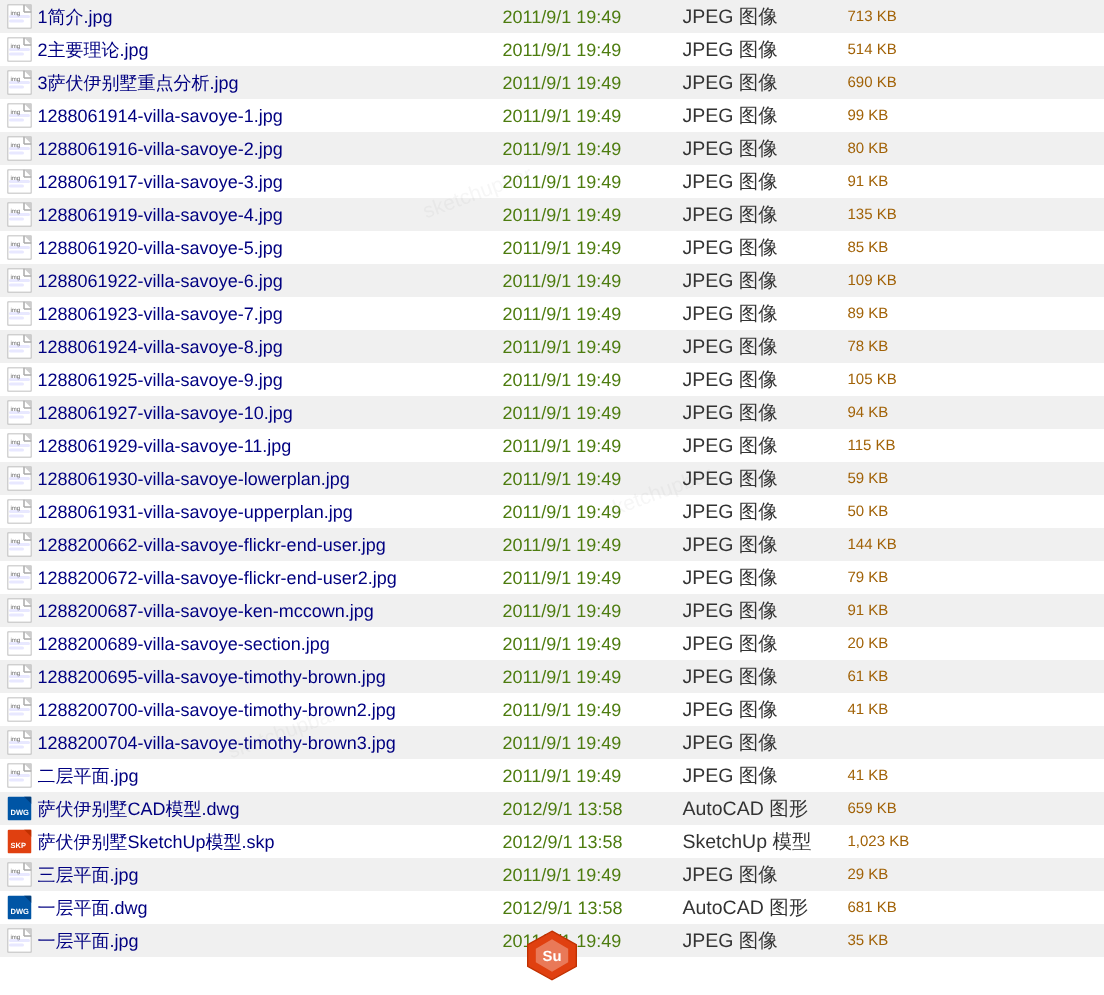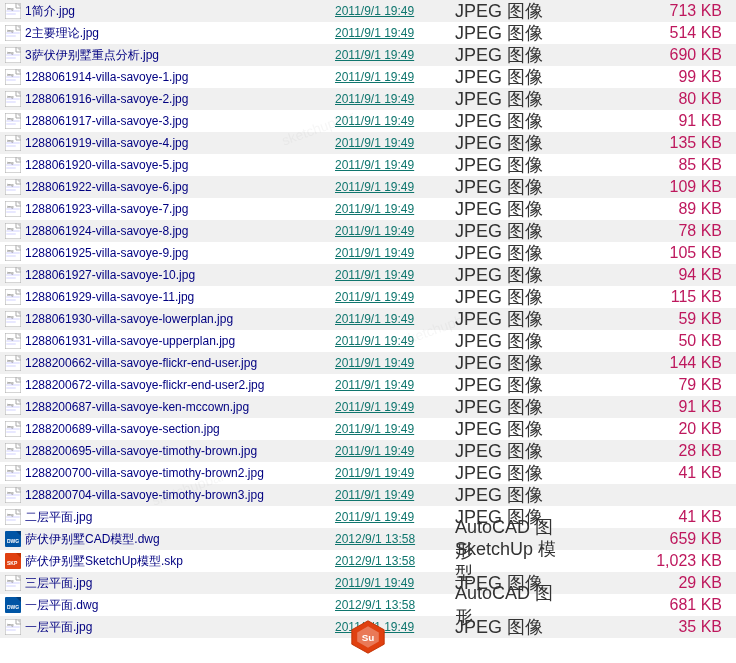--- a/index.html
+++ b/index.html
@@ -41,35 +41,34 @@
     .file-name {
       flex: 0 0 300px;
       overflow: hidden;
       text-overflow: ellipsis;
       white-space: nowrap;
       color: #000080;
       font-size: 12px;
     }
     .file-date {
       flex: 0 0 130px;
-      color: #0f766e;
+      color: #4d7c0f;
       font-size: 12px;
       padding-left: 10px;
-      text-decoration: underline;
     }
     .file-type {
       flex: 0 0 110px;
       color: #333;
-      font-size: 18px;
+      font-size: 13px;
     }
     .file-size {
       flex: 1;
-      color: #be185d;
-      font-size: 16px;
-      text-align: right;
+      color: #a16207;
+      font-size: 10px;
+      text-align: left;
       padding-right: 10px;
     }
     
     .bottom-logo {
       position: absolute;
       bottom: 8px;
       left: 50%;
       transform: translateX(-50%);
       display: flex;
       align-items: center;
@@ -451,21 +450,21 @@
       <line x1="11" y1="0" x2="11" y2="5" stroke="#aaa" stroke-width="1"></line>
       <line x1="11" y1="5" x2="16" y2="5" stroke="#aaa" stroke-width="1"></line>
       <rect x="1" y="7" width="14" height="2" fill="#e8e8ff" rx="1"></rect>
       <rect x="1" y="10" width="10" height="2" fill="#e8e8ff" rx="1"></rect>
       <text x="2" y="7" font-size="4" fill="#666">img</text>
     </svg>
       </div>
       <div class="file-name">1288200695-villa-savoye-timothy-brown.jpg</div>
       <div class="file-date">2011/9/1 19:49</div>
       <div class="file-type">JPEG 图像</div>
-      <div class="file-size">28 KB</div>
+      <div class="file-size">61 KB</div>
     </div>
     <div class="file-row">
       <div class="file-icon">
         <svg width="16" height="16" viewBox="0 0 16 16" xmlns="http://www.w3.org/2000/svg">
       <rect x="0" y="0" width="16" height="16" fill="#fff" stroke="#aaa" stroke-width="1"></rect>
       <polygon points="11,0 16,5 16,0" fill="#ccc"></polygon>
       <line x1="11" y1="0" x2="11" y2="5" stroke="#aaa" stroke-width="1"></line>
       <line x1="11" y1="5" x2="16" y2="5" stroke="#aaa" stroke-width="1"></line>
       <rect x="1" y="7" width="14" height="2" fill="#e8e8ff" rx="1"></rect>
       <rect x="1" y="10" width="10" height="2" fill="#e8e8ff" rx="1"></rect>

